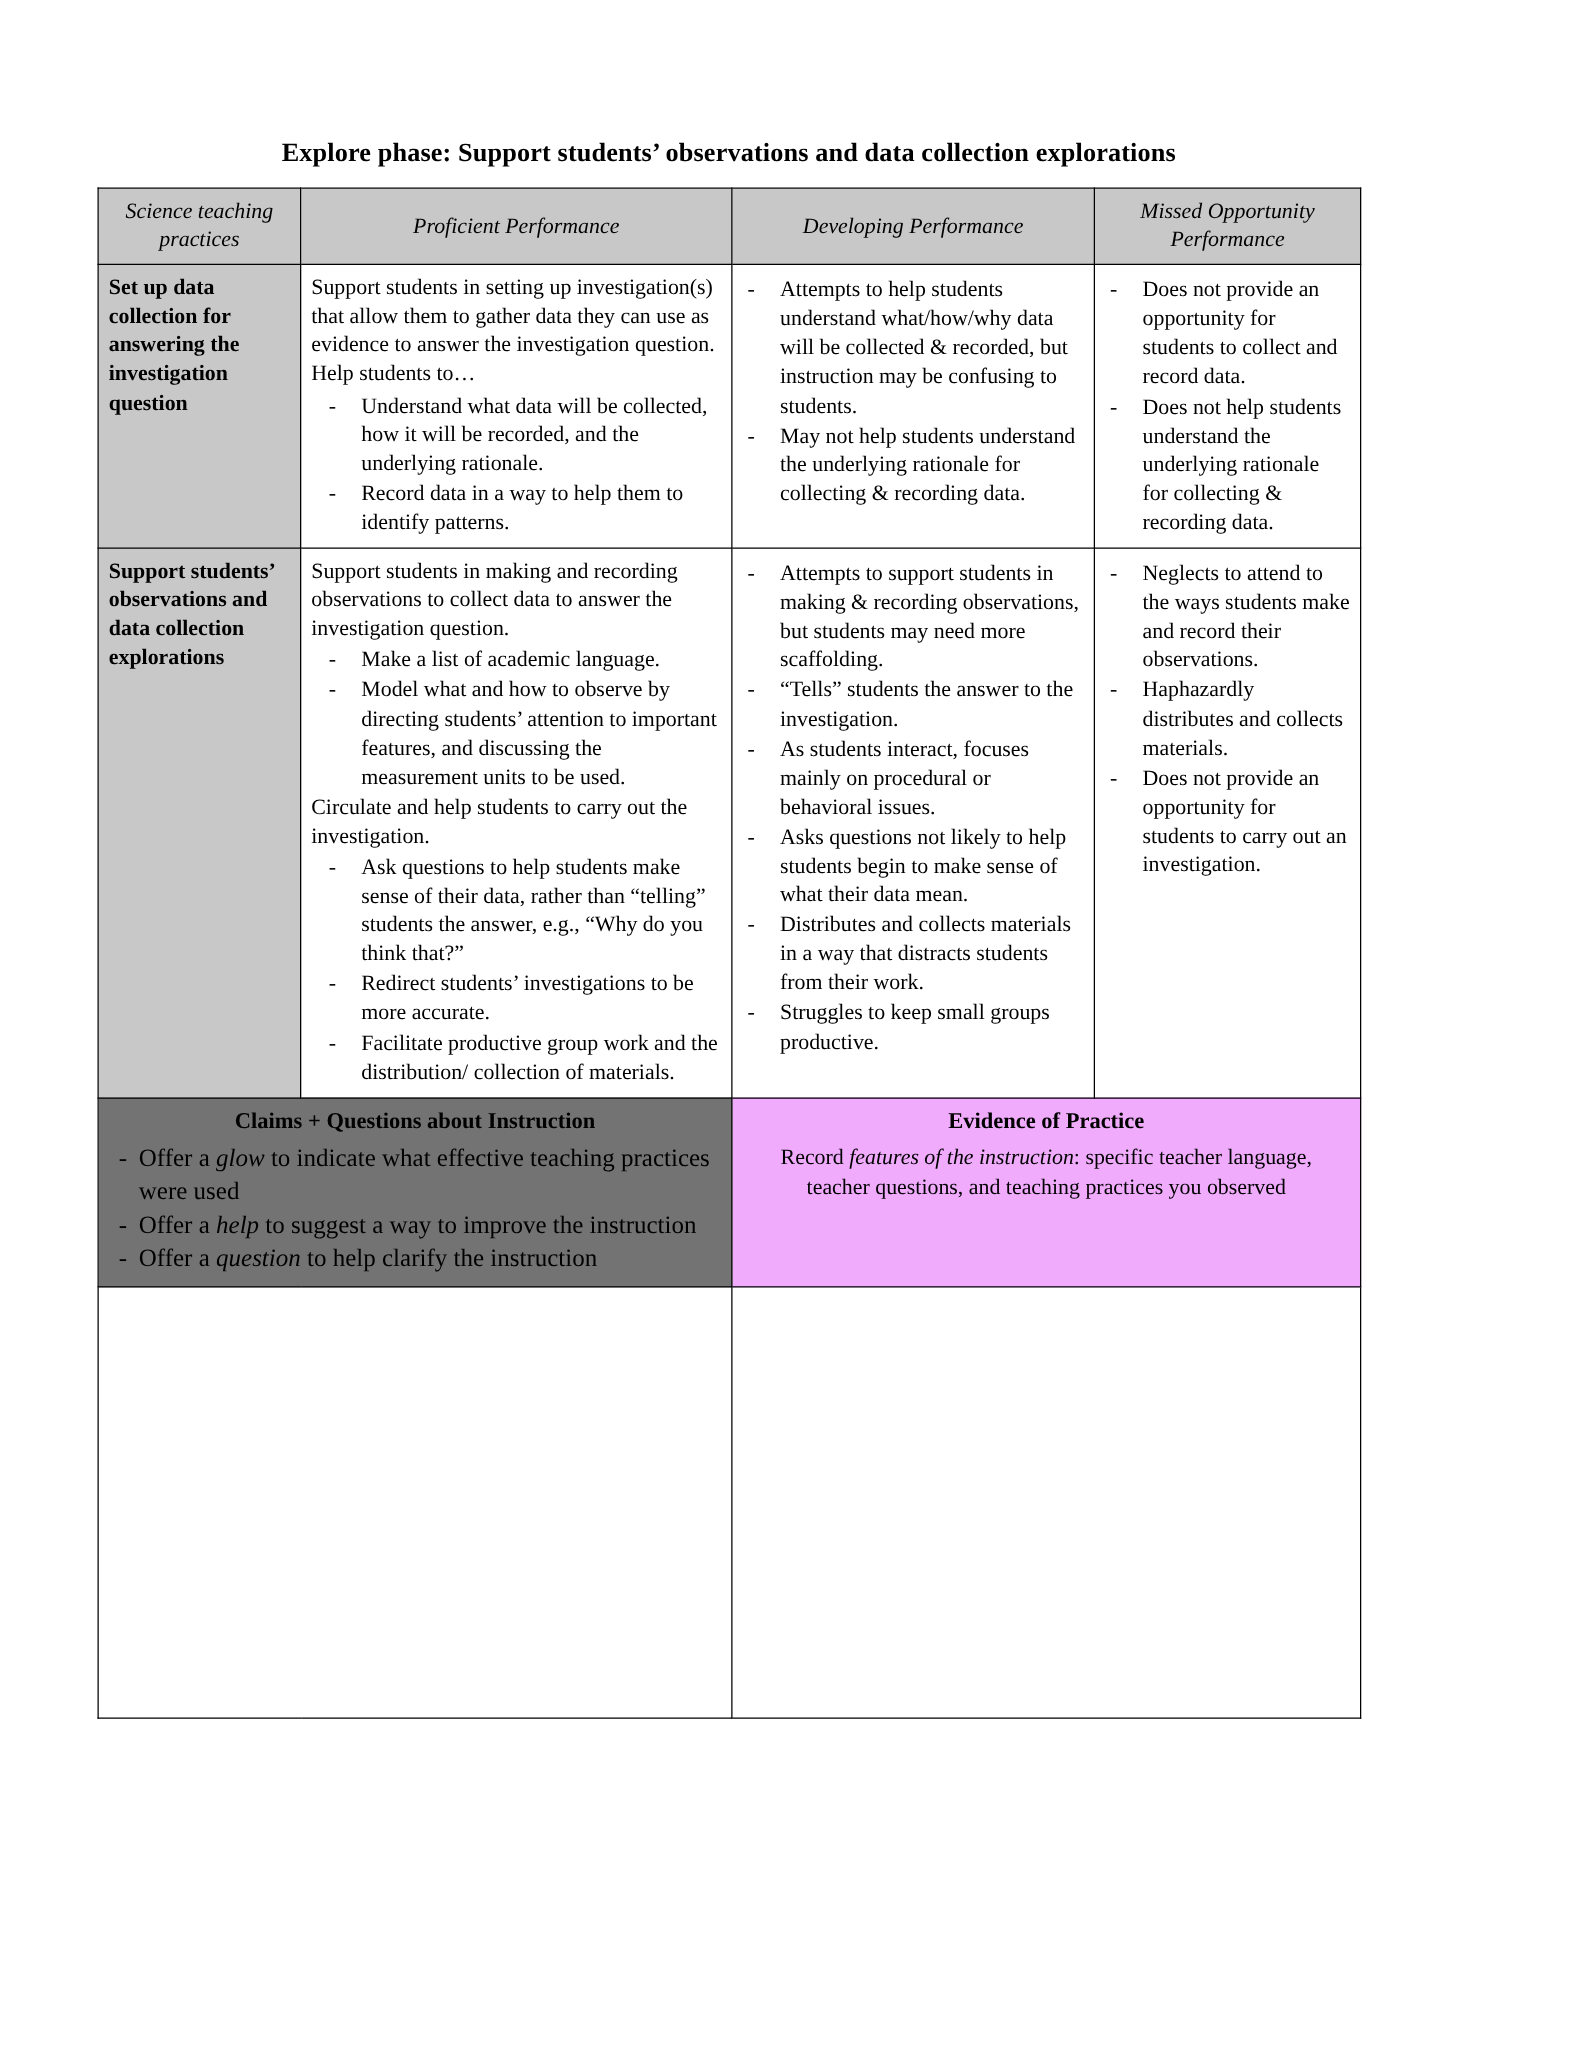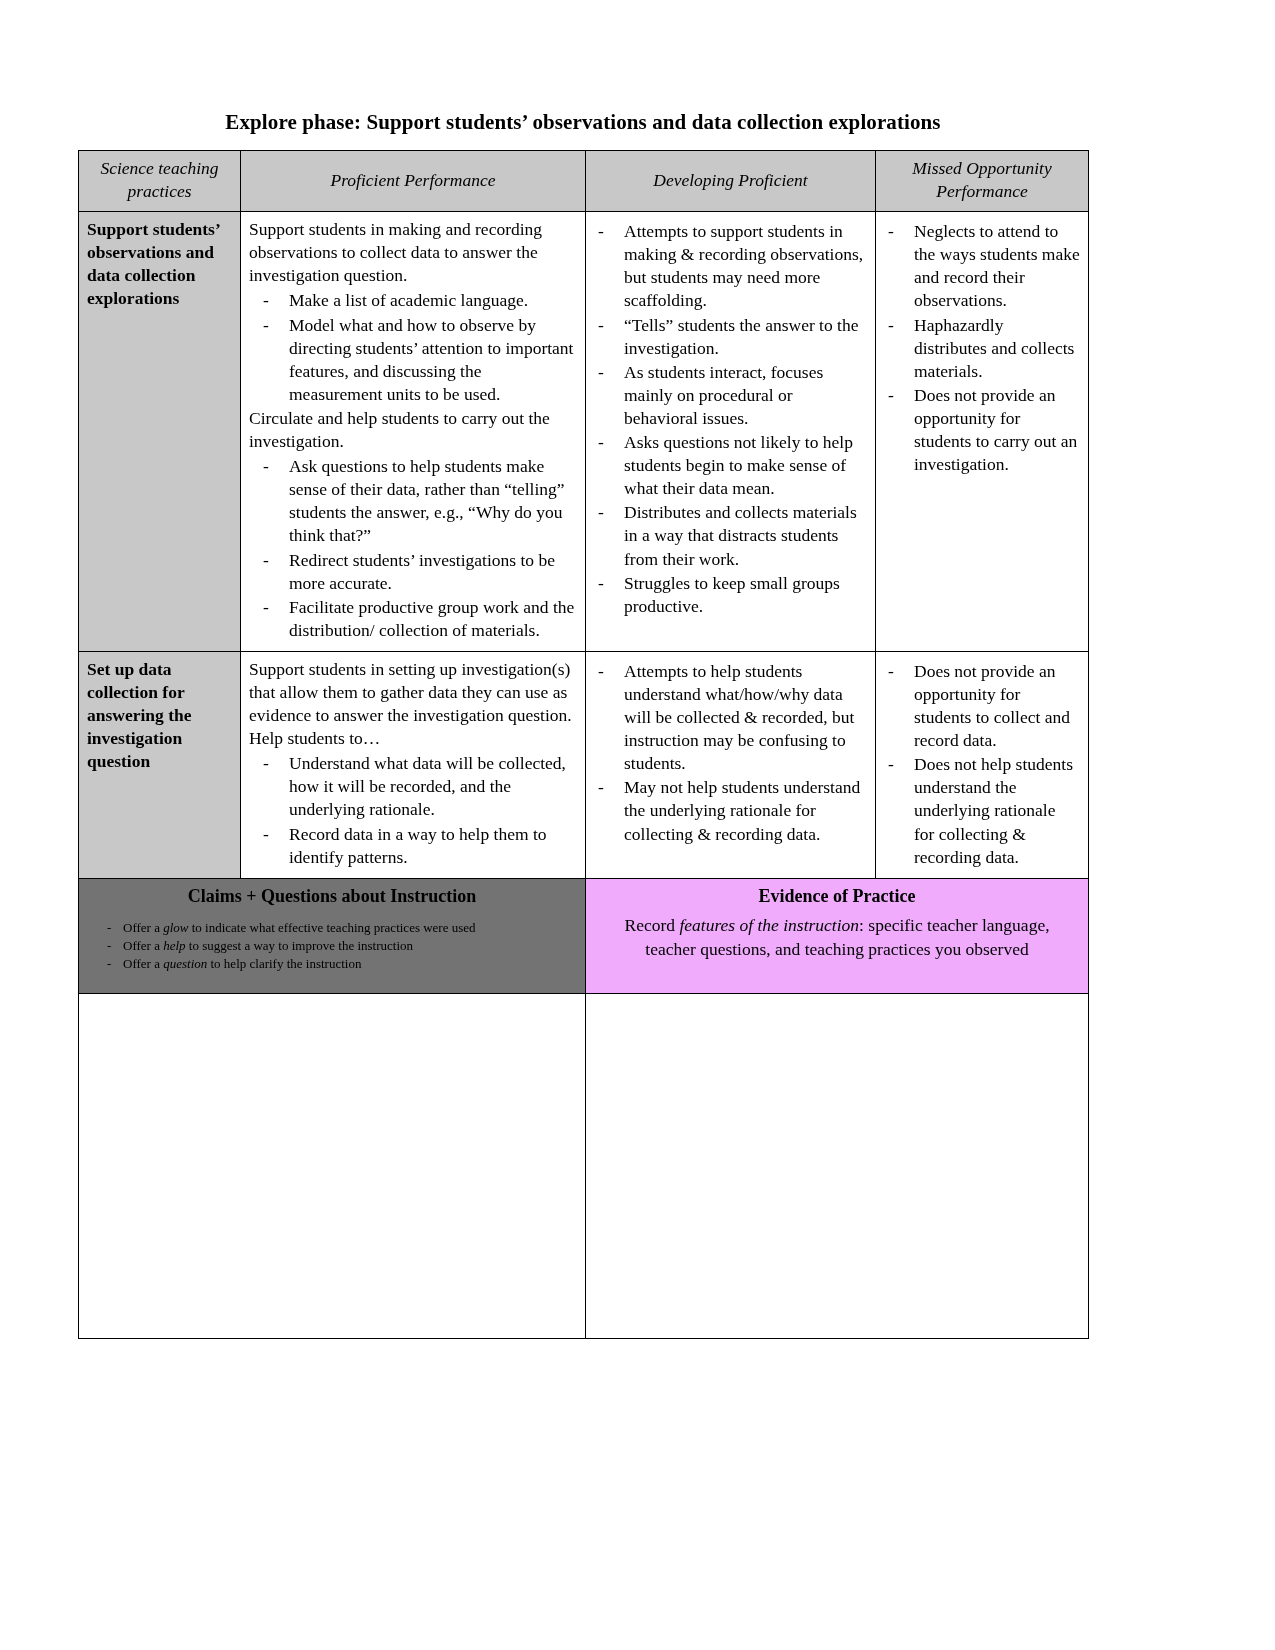--- a/index.html
+++ b/index.html
@@ -105,23 +105,23 @@
     font-size: 18px;
     margin-bottom: 6px;
   }
   .bottom-right-head .desc {
     font-size: 17.5px;
     line-height: 1.35;
     padding: 0 4px;
   }
   ul.bottomlist {
     list-style: none;
-    margin: 12px;
+    margin: 0;
     padding: 0;
-    font-size: 13px;
+    font-size: 20px;
   }
   ul.bottomlist > li {
     position: relative;
     padding-left: 24px;
     line-height: 1.3;
     margin-bottom: 1px;
   }
   ul.bottomlist > li:before {
     content: "-";
     position: absolute;
@@ -145,25 +145,48 @@
     <colgroup>
       <col style="width:162px">
       <col style="width:345px">
       <col style="width:290px">
       <col style="width:213px">
     </colgroup>
     <thead>
       <tr>
         <td>Science teaching practices</td>
         <td>Proficient Performance</td>
-        <td>Developing Proficient</td>
+        <td>Developing Performance</td>
         <td>Missed Opportunity Performance</td>
       </tr>
     </thead>
     <tbody>
+
+      <tr>
+        <td class="practice">Set up data collection for answering the investigation question</td>
+        <td class="proficient">
+          <p class="para">Support students in setting up investigation(s) that allow them to gather data they can use as evidence to answer the investigation question.  Help students to…</p>
+          <ul class="dashlist">
+            <li>Understand what data will be collected, how it will be recorded, and the underlying rationale.</li>
+            <li>Record data in a way to help them to identify patterns.</li>
+          </ul>
+        </td>
+        <td class="developing">
+          <ul class="dashlist narrow">
+            <li>Attempts to help students understand what/how/why data will be collected &amp; recorded, but instruction may be confusing to students.</li>
+            <li>May not help students understand the underlying rationale for collecting &amp; recording data.</li>
+          </ul>
+        </td>
+        <td class="missed">
+          <ul class="dashlist narrow">
+            <li>Does not provide an opportunity for students to collect and record data.</li>
+            <li>Does not help students understand the underlying rationale for collecting &amp; recording data.</li>
+          </ul>
+        </td>
+      </tr>
 
       <tr>
         <td class="practice">Support students’ observations and data collection explorations</td>
         <td class="proficient">
           <p class="para">Support students in making and recording observations to collect data to answer the investigation question.</p>
           <ul class="dashlist">
             <li>Make a list of academic language.</li>
             <li>Model what and how to observe by directing students’ attention to important features, and discussing the measurement units to be used.</li>
           </ul>
           <p class="para">Circulate and help students to carry out the investigation.</p>
@@ -186,43 +209,20 @@
         <td class="missed">
           <ul class="dashlist narrow">
             <li>Neglects to attend to the ways students make and record their observations.</li>
             <li>Haphazardly distributes and collects materials.</li>
             <li>Does not provide an opportunity for students to carry out an investigation.</li>
           </ul>
         </td>
       </tr>
 
       <tr>
-        <td class="practice">Set up data collection for answering the investigation question</td>
-        <td class="proficient">
-          <p class="para">Support students in setting up investigation(s) that allow them to gather data they can use as evidence to answer the investigation question.  Help students to…</p>
-          <ul class="dashlist">
-            <li>Understand what data will be collected, how it will be recorded, and the underlying rationale.</li>
-            <li>Record data in a way to help them to identify patterns.</li>
-          </ul>
-        </td>
-        <td class="developing">
-          <ul class="dashlist narrow">
-            <li>Attempts to help students understand what/how/why data will be collected &amp; recorded, but instruction may be confusing to students.</li>
-            <li>May not help students understand the underlying rationale for collecting &amp; recording data.</li>
-          </ul>
-        </td>
-        <td class="missed">
-          <ul class="dashlist narrow">
-            <li>Does not provide an opportunity for students to collect and record data.</li>
-            <li>Does not help students understand the underlying rationale for collecting &amp; recording data.</li>
-          </ul>
-        </td>
-      </tr>
-
-      <tr>
         <td class="bottom-left-head" colspan="2">
           <div class="bottom-head-title">Claims + Questions about Instruction</div>
           <ul class="bottomlist">
             <li>Offer a <em>glow</em> to indicate what effective teaching practices were used</li>
             <li>Offer a <em>help</em> to suggest a way to improve the instruction</li>
             <li>Offer a <em>question</em> to help clarify the instruction</li>
           </ul>
         </td>
         <td class="bottom-right-head" colspan="2">
           <div class="bottom-head-title">Evidence of Practice</div>

